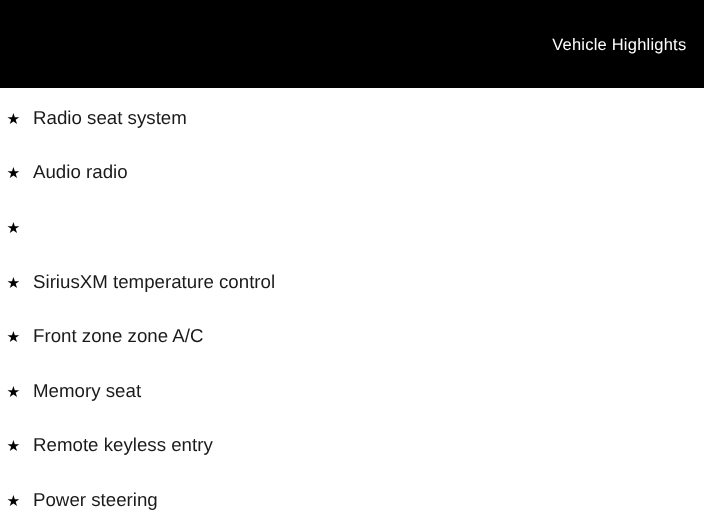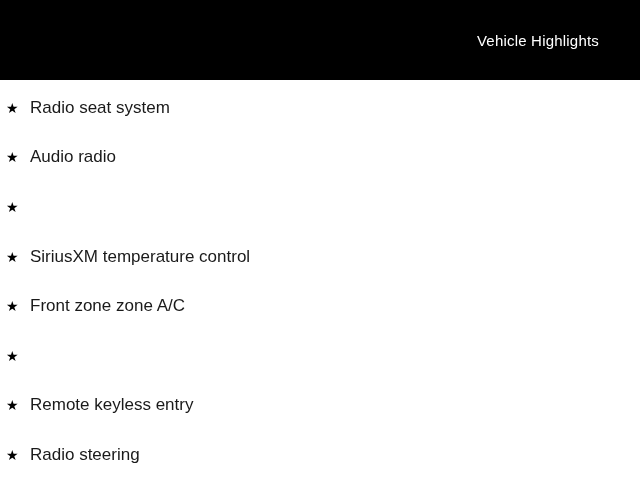--- a/index.html
+++ b/index.html
@@ -11,21 +11,21 @@
     font-family: "Liberation Sans", sans-serif;
     overflow: hidden;
   }
   .header {
     width: 640px;
     height: 80px;
     background: #000000;
     display: flex;
     align-items: center;
     justify-content: flex-end;
-    padding-right: 41px;
+    padding-right: 16px;
   }
   .header-title {
     color: #ffffff;
     font-size: 15px;
     font-weight: 400;
     letter-spacing: 0.2px;
   }
   .highlights-list {
     list-style: none;
     margin: 0;
@@ -75,22 +75,23 @@
     <li class="highlight-item">
       <span class="star-icon">★</span>
       <span class="item-label">SiriusXM temperature control</span>
     </li>
     <li class="highlight-item">
       <span class="star-icon">★</span>
       <span class="item-label">Front zone zone A/C</span>
     </li>
     <li class="highlight-item">
       <span class="star-icon">★</span>
+      <span class="item-label">Memory seat</span>
     </li>
     <li class="highlight-item">
       <span class="star-icon">★</span>
       <span class="item-label">Remote keyless entry</span>
     </li>
     <li class="highlight-item">
       <span class="star-icon">★</span>
-      <span class="item-label">Radio steering</span>
+      <span class="item-label">Power steering</span>
     </li>
   </ul>
 
 </body></html>

